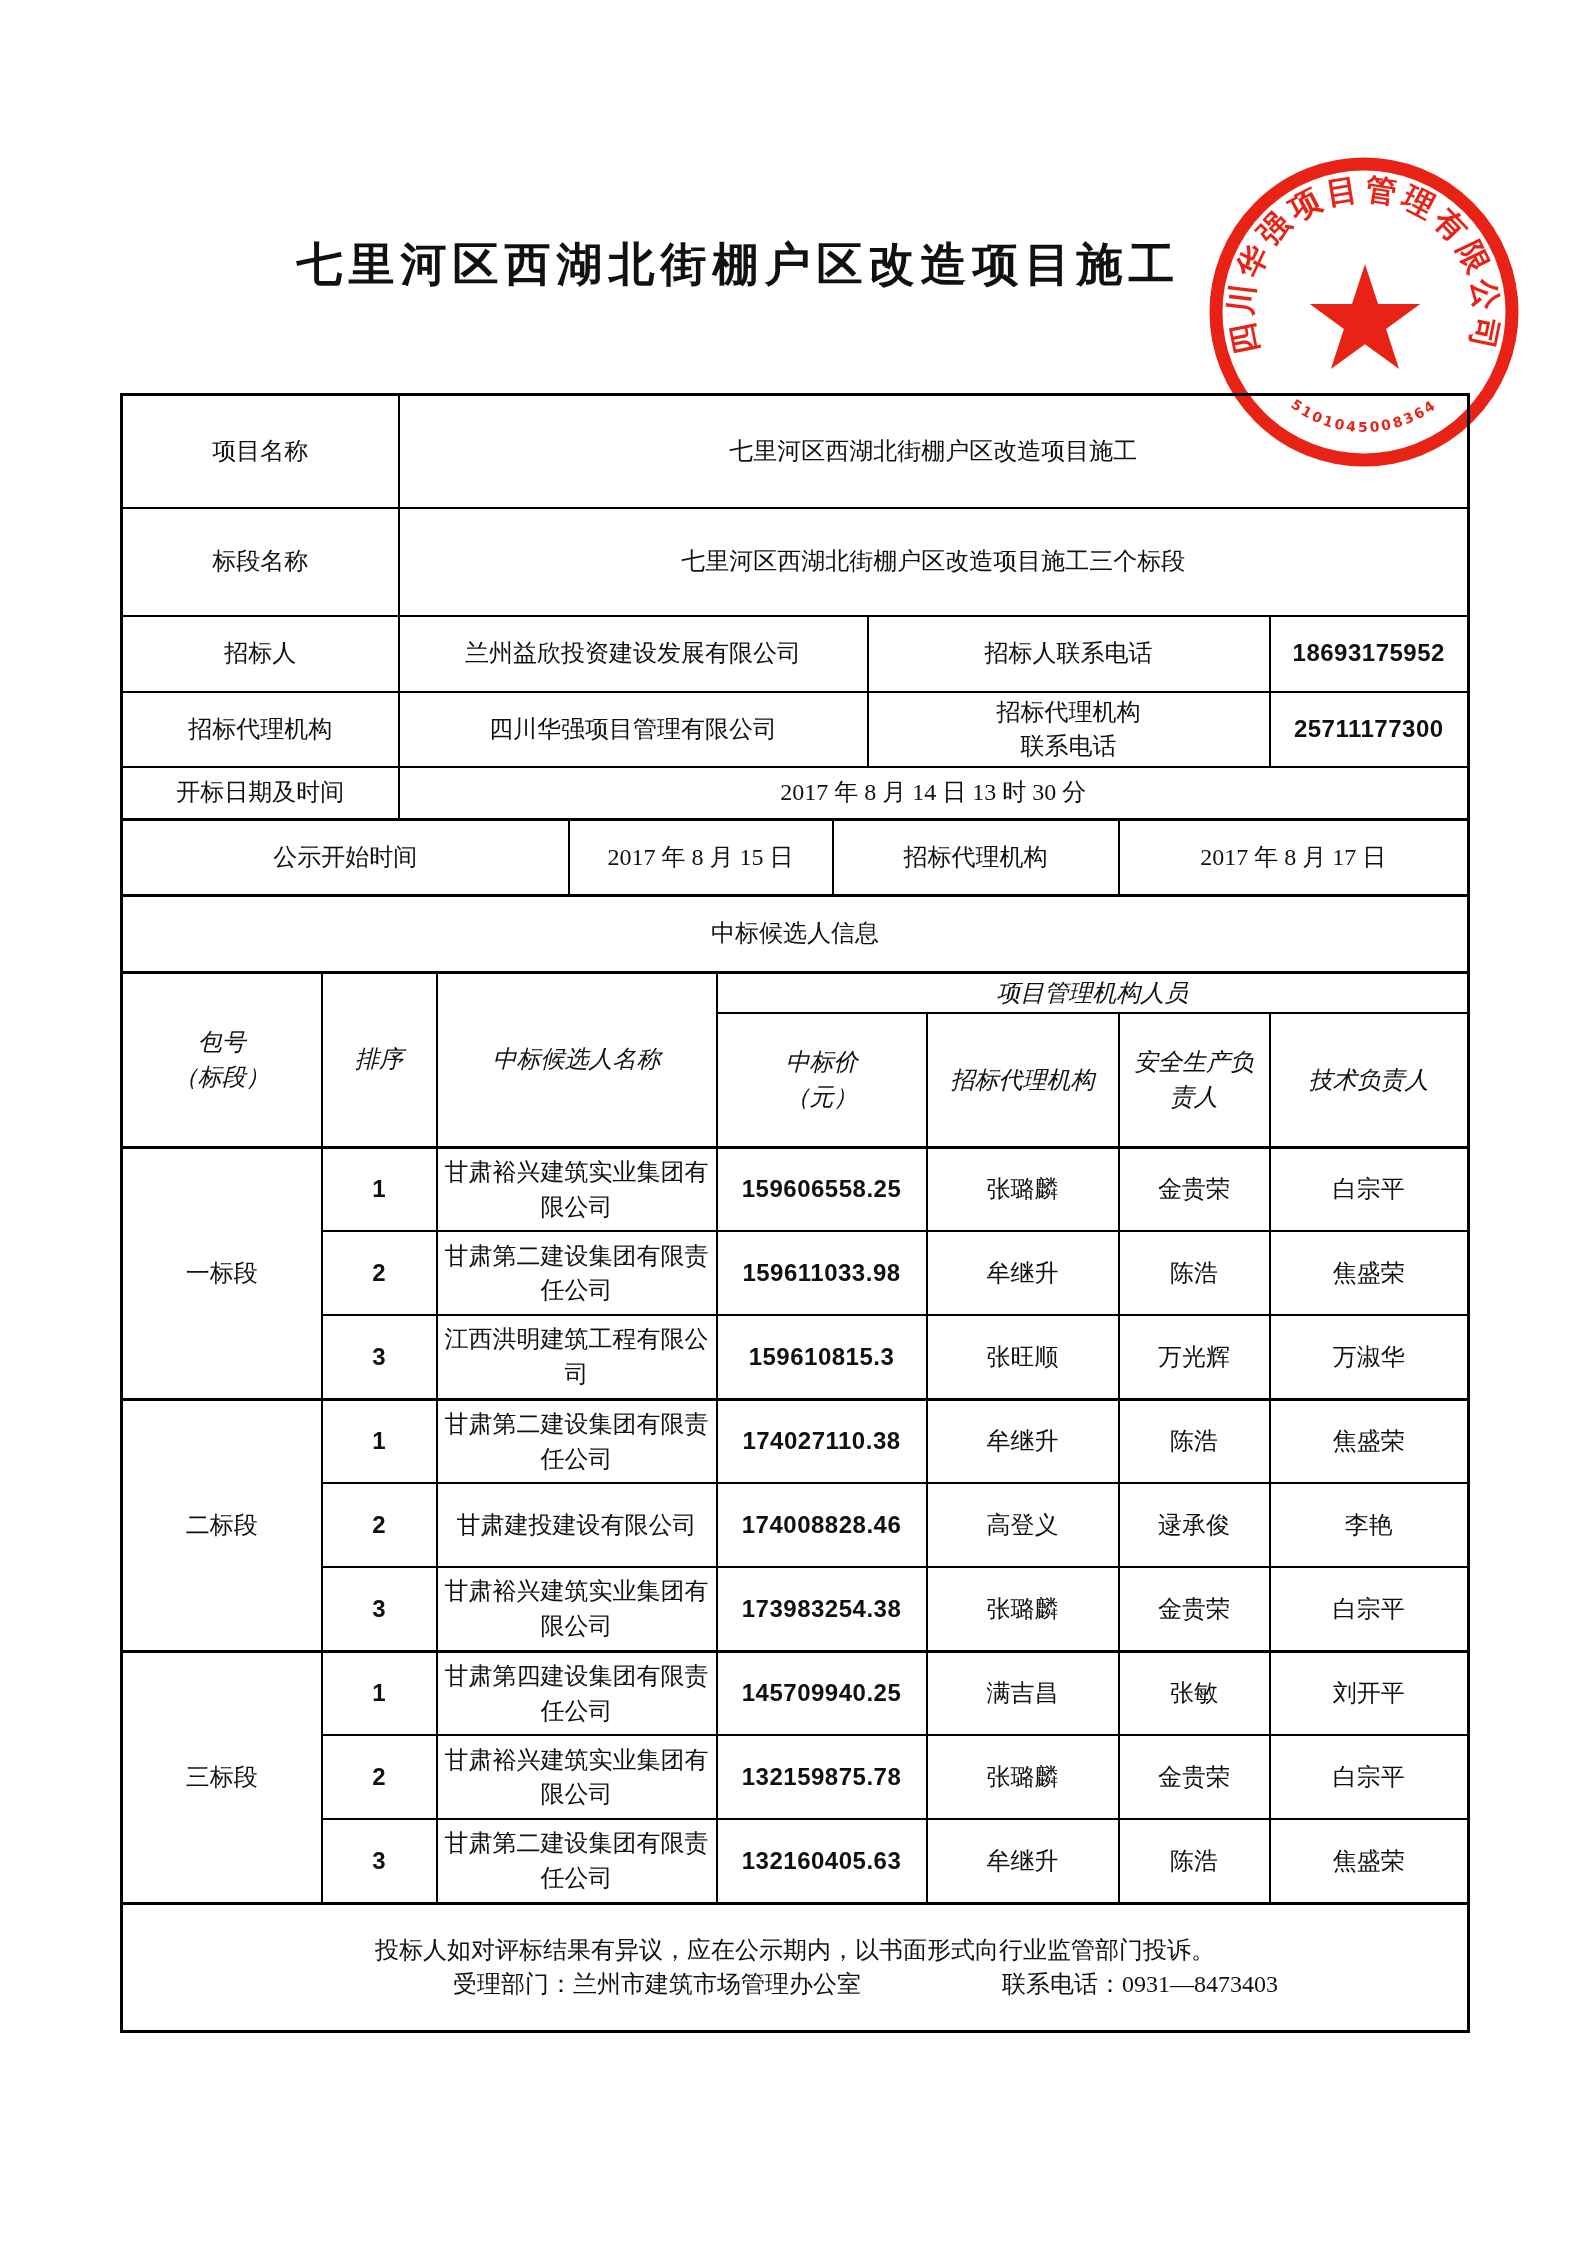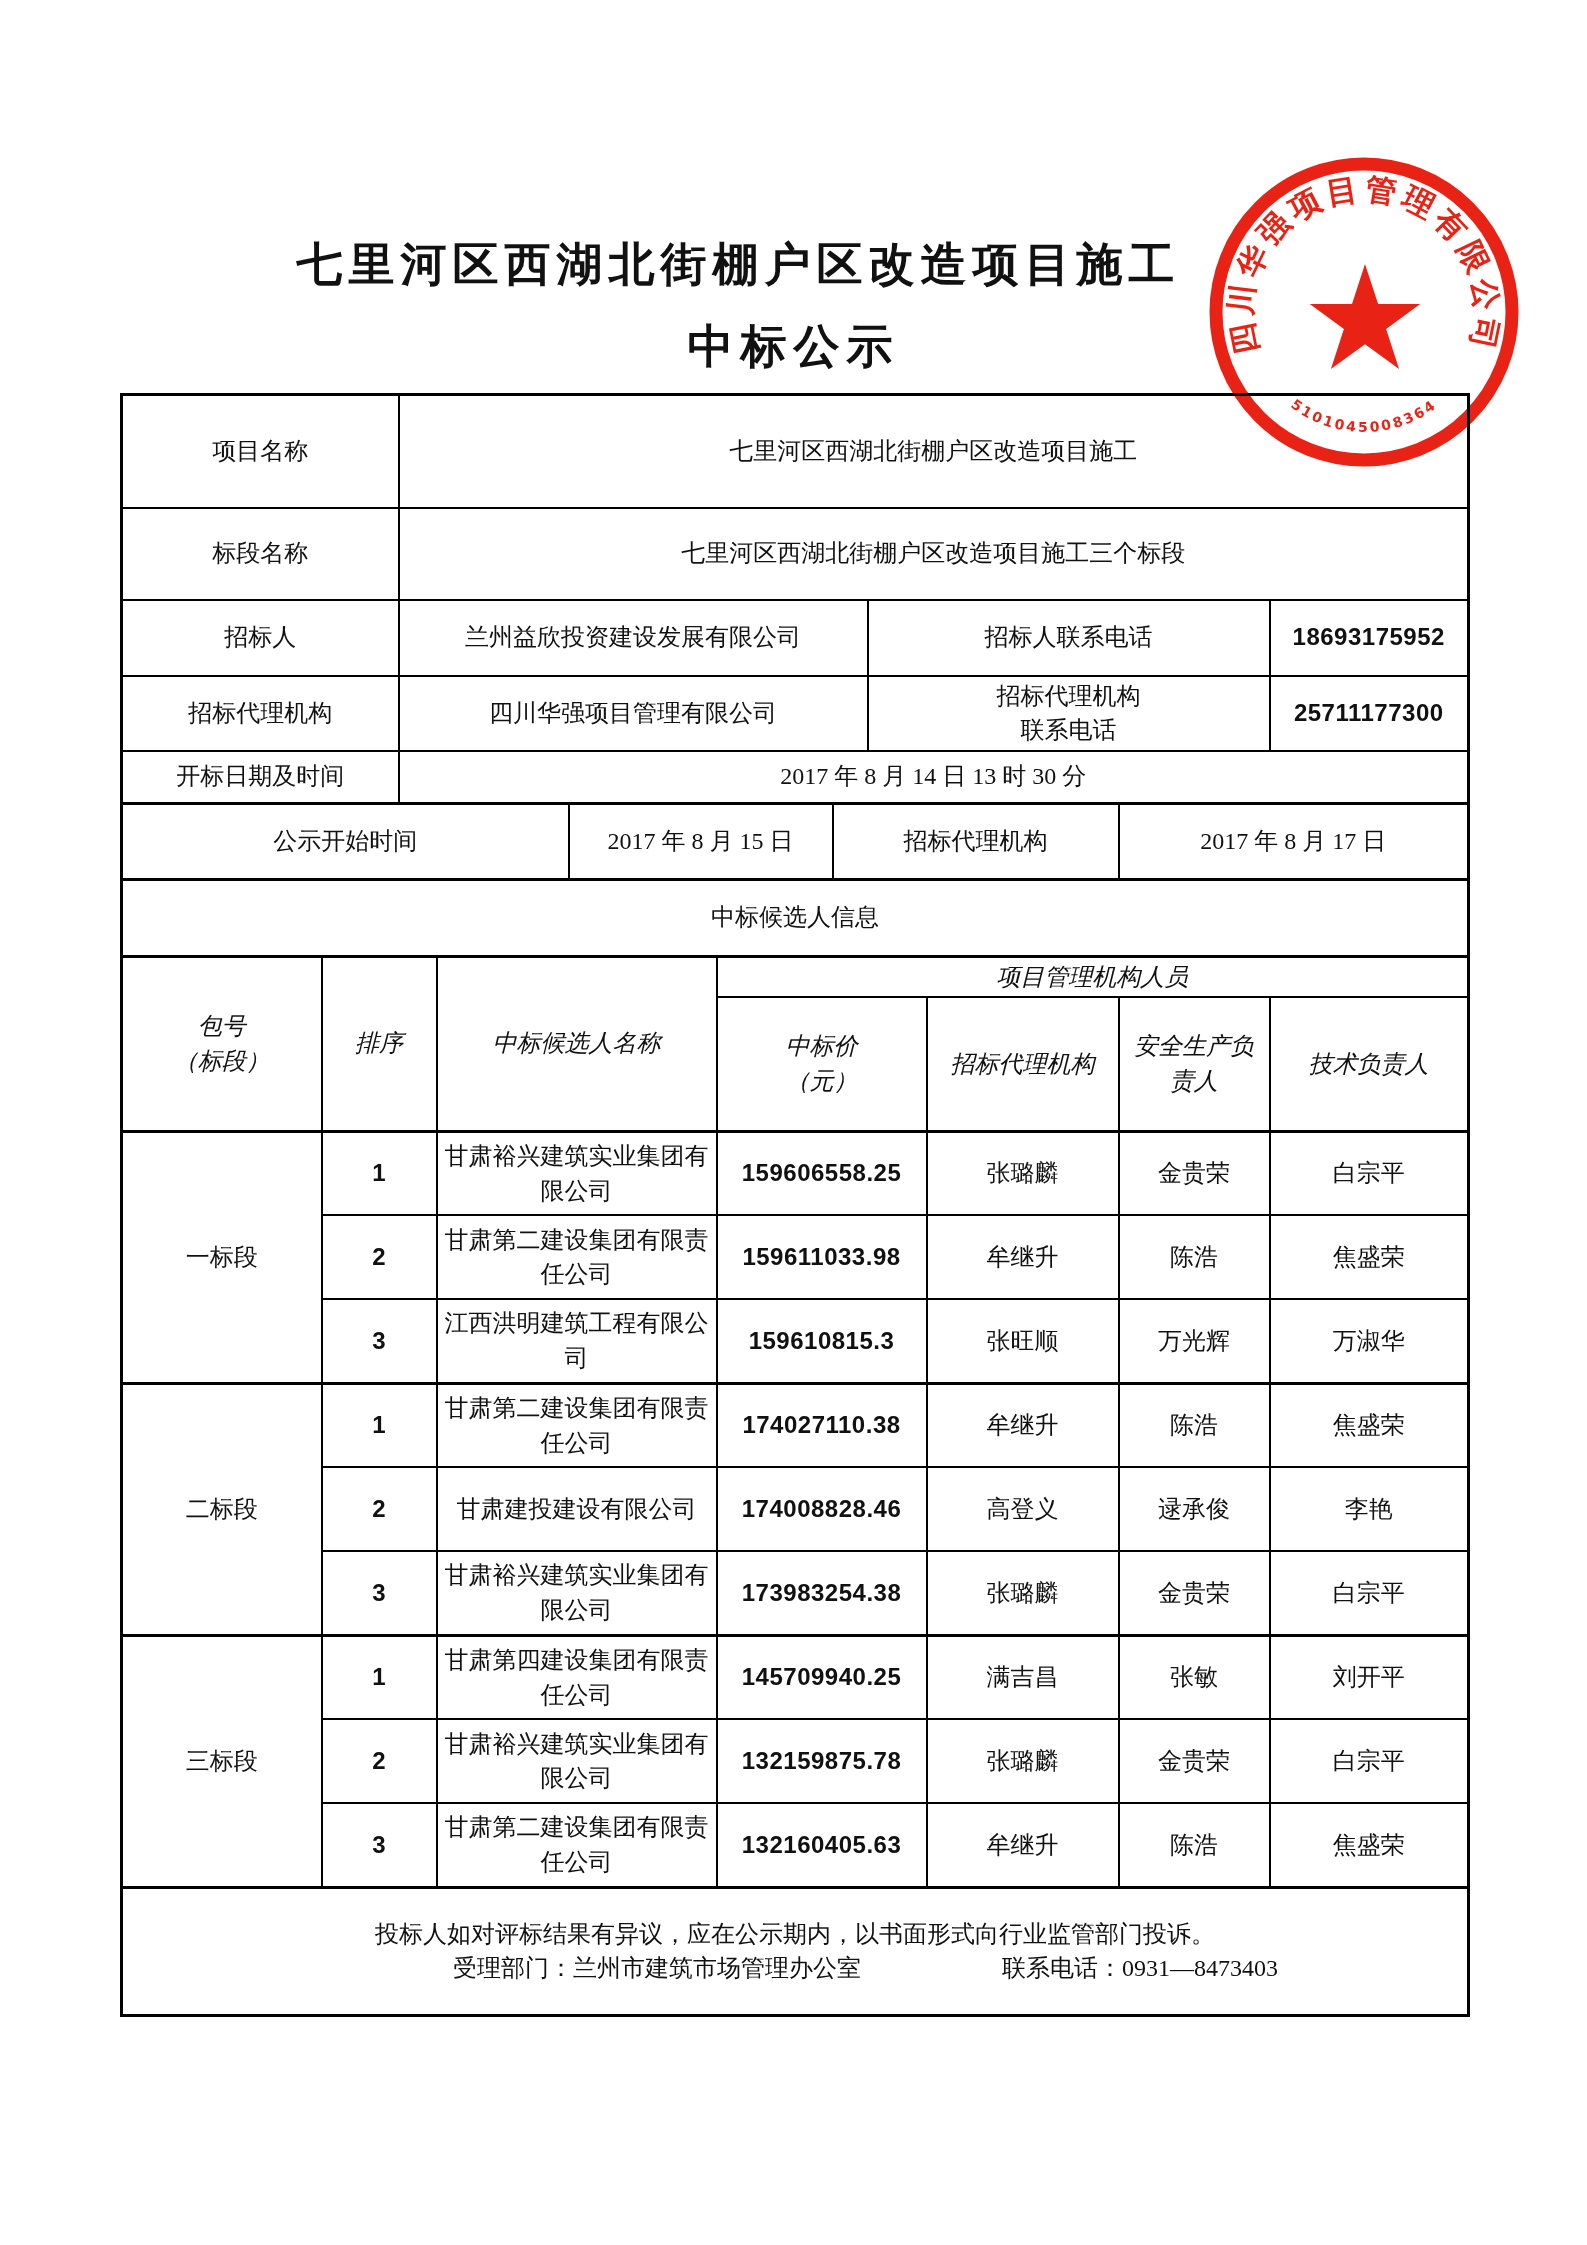--- a/index.html
+++ b/index.html
@@ -36,21 +36,20 @@
   .footer-line2-left{display:inline-block;width:690px;}
 
   .stamp{position:absolute;left:1204px;top:152px;width:320px;height:320px;z-index:3;
          mix-blend-mode:multiply;opacity:.96;}
 </style>
 </head>
 <body>
 
 <div class="title-wrap">
   <div class="title-line1">七里河区西湖北街棚户区改造项目施工</div>
-  <div class="title-line2">中标公示</div>
 </div>
 
 <svg class="stamp" viewBox="0 0 320 320">
   <circle cx="160" cy="160" r="148" fill="none" stroke-width="13" stroke="#e8190c"></circle>
   <polygon points="161,112 174.1,152 216.2,152.1 182.1,176.9 195.1,216.9 161,192.2 126.9,216.9 139.9,176.9 105.8,152.1 148,152" fill="#e8190c"></polygon>
   <path id="seal-arc" d="M 54.8 198.3 A 112 112 0 1 1 265.2 198.3" fill="none" stroke="none"></path>
   <path id="seal-arc-bottom" d="M 61.7 228.8 A 120 120 0 0 0 258.3 228.8" fill="none" stroke="none"></path>
   <text font-size="31" font-weight="bold" letter-spacing="5" font-family="Liberation Serif, serif" text-anchor="middle" fill="#e8190c">
     <textPath href="#seal-arc" startOffset="50%">四川华强项目管理有限公司</textPath>
   </text>
@@ -73,21 +72,21 @@
     <col style="width:151px">
       <col style="width:199px">
   </colgroup>
 
   <tbody>
       <tr style="height:113px">
     <td colspan="2">项目名称</td>
     <td colspan="9">七里河区西湖北街棚户区改造项目施工</td>
   </tr>
 
-  <tr style="height:92px">
+  <tr style="height:108px">
     <td colspan="2">标段名称</td>
     <td colspan="9">七里河区西湖北街棚户区改造项目施工三个标段</td>
   </tr>
 
   <tr style="height:76px">
     <td colspan="2">招标人</td>
     <td colspan="5">兰州益欣投资建设发展有限公司</td>
     <td colspan="3">招标人联系电话</td>
     <td class="num">18693175952</td>
   </tr>

